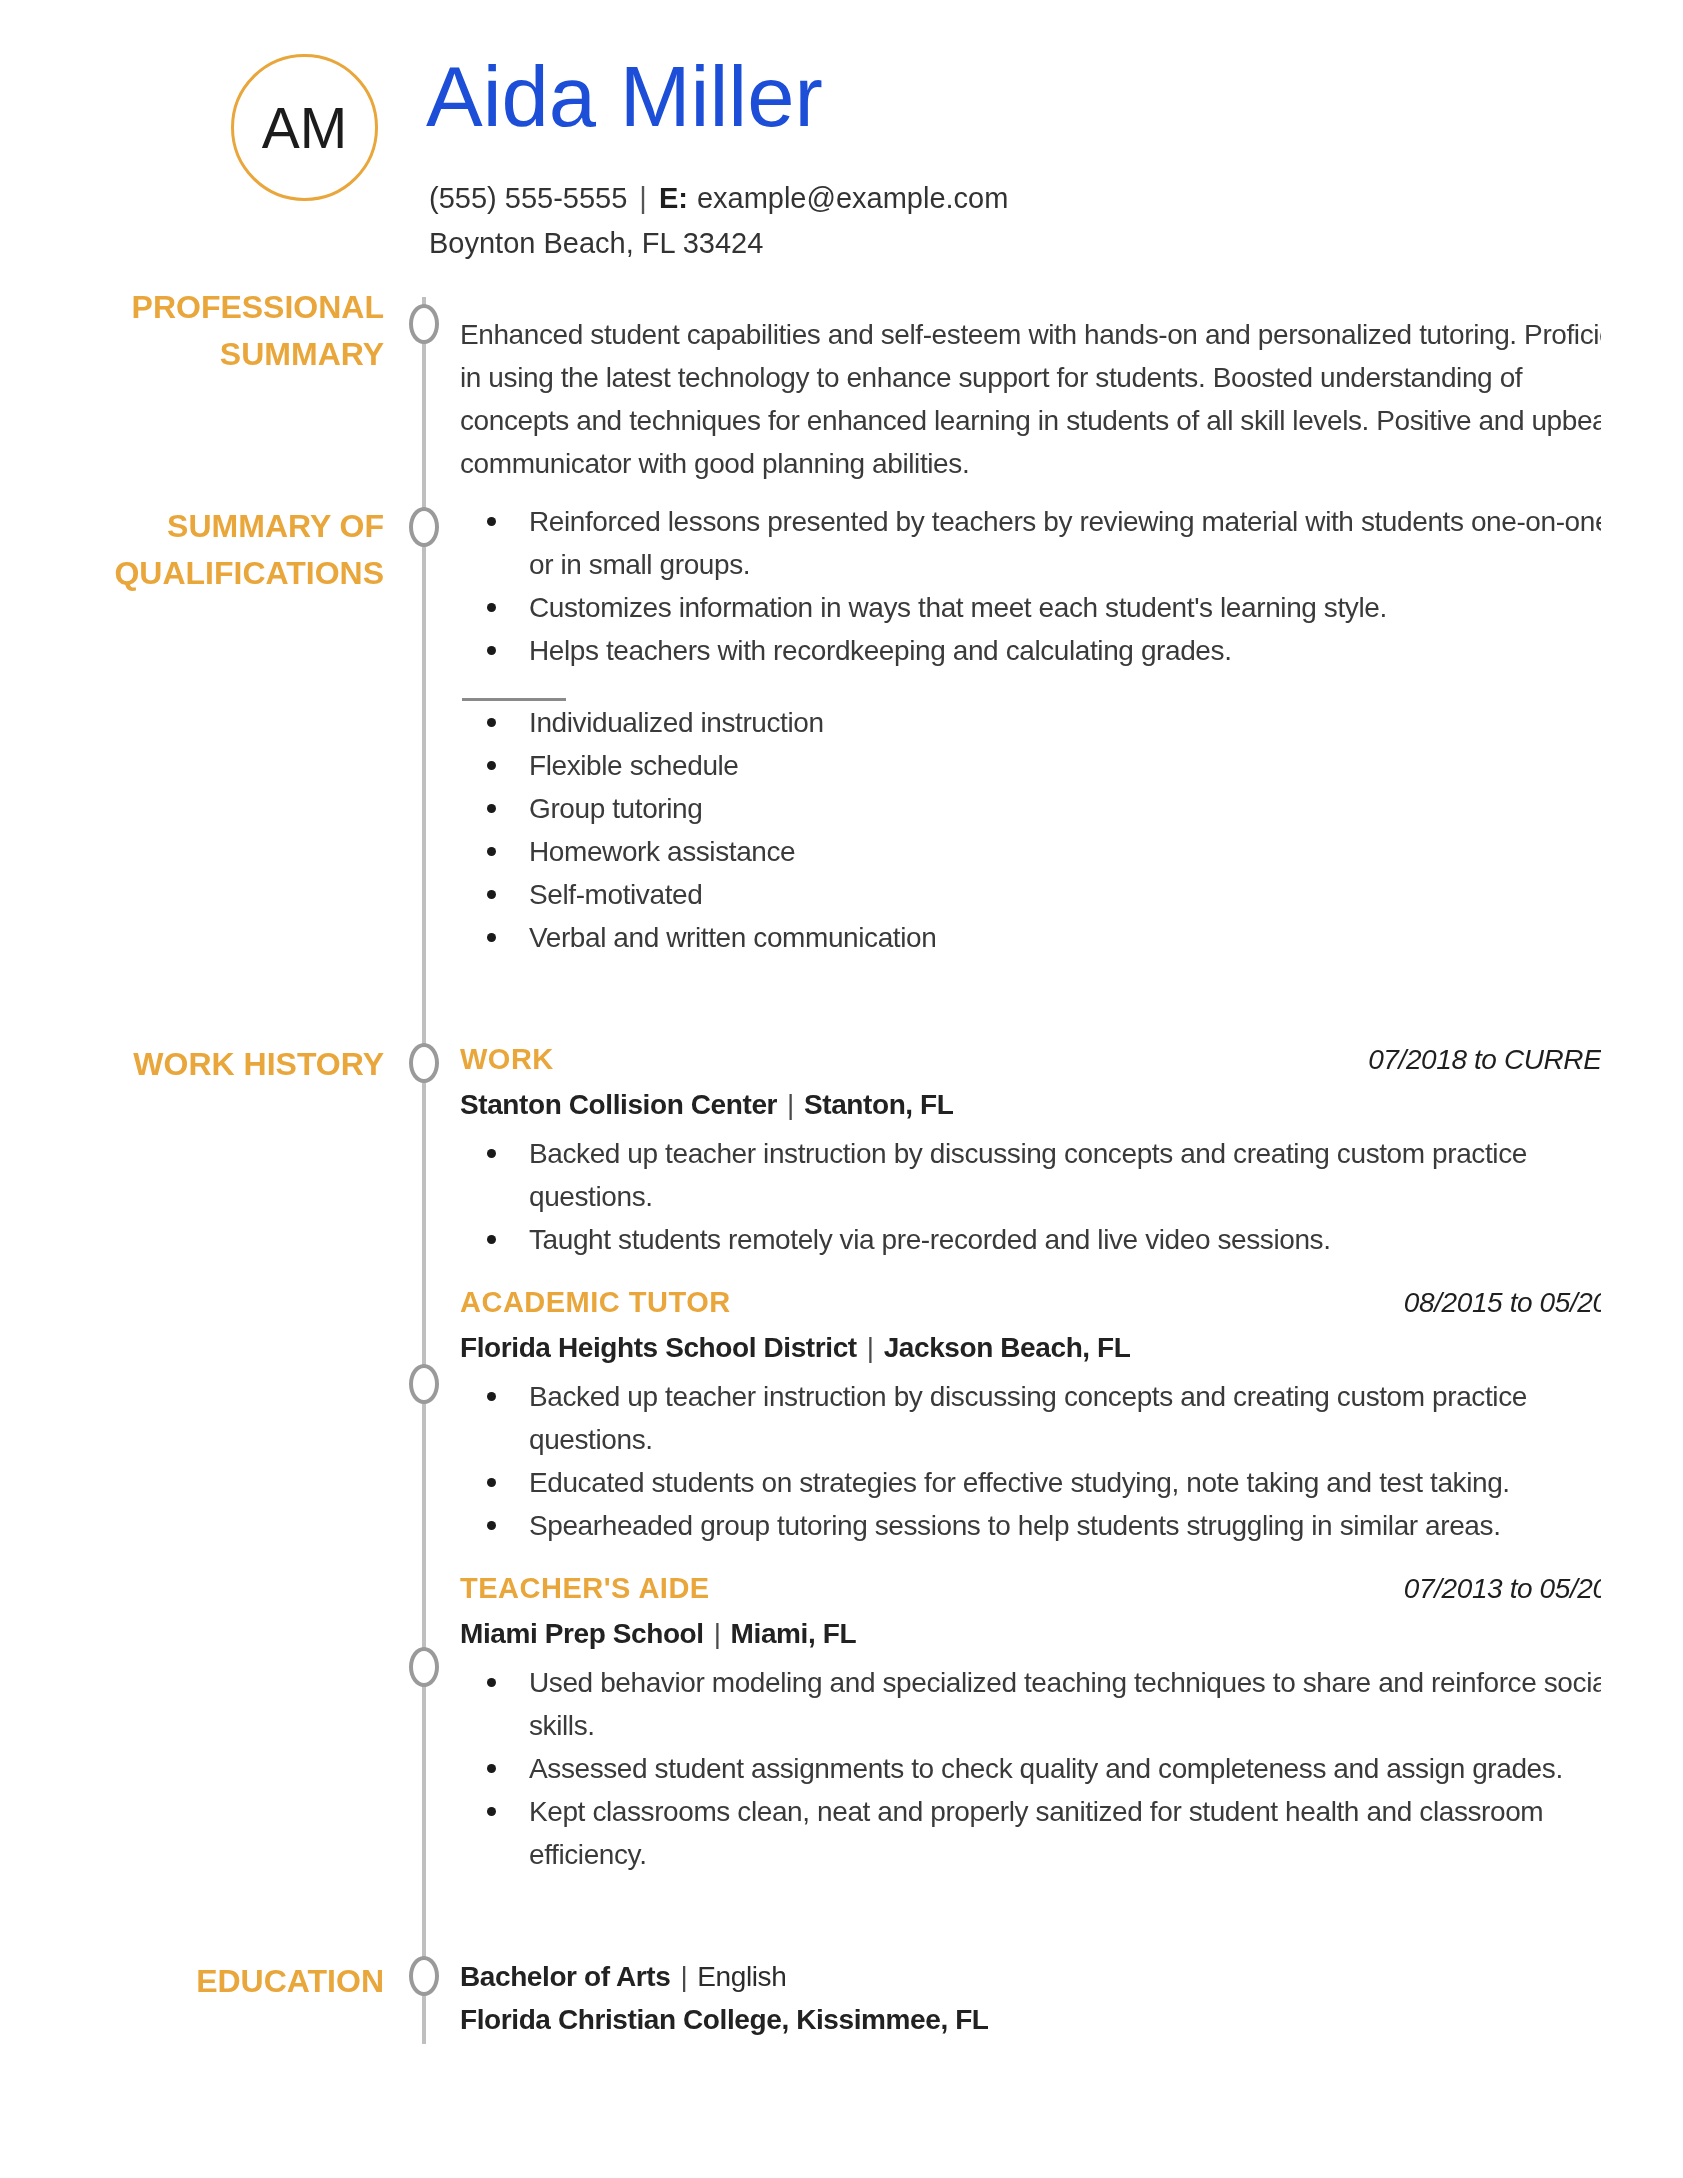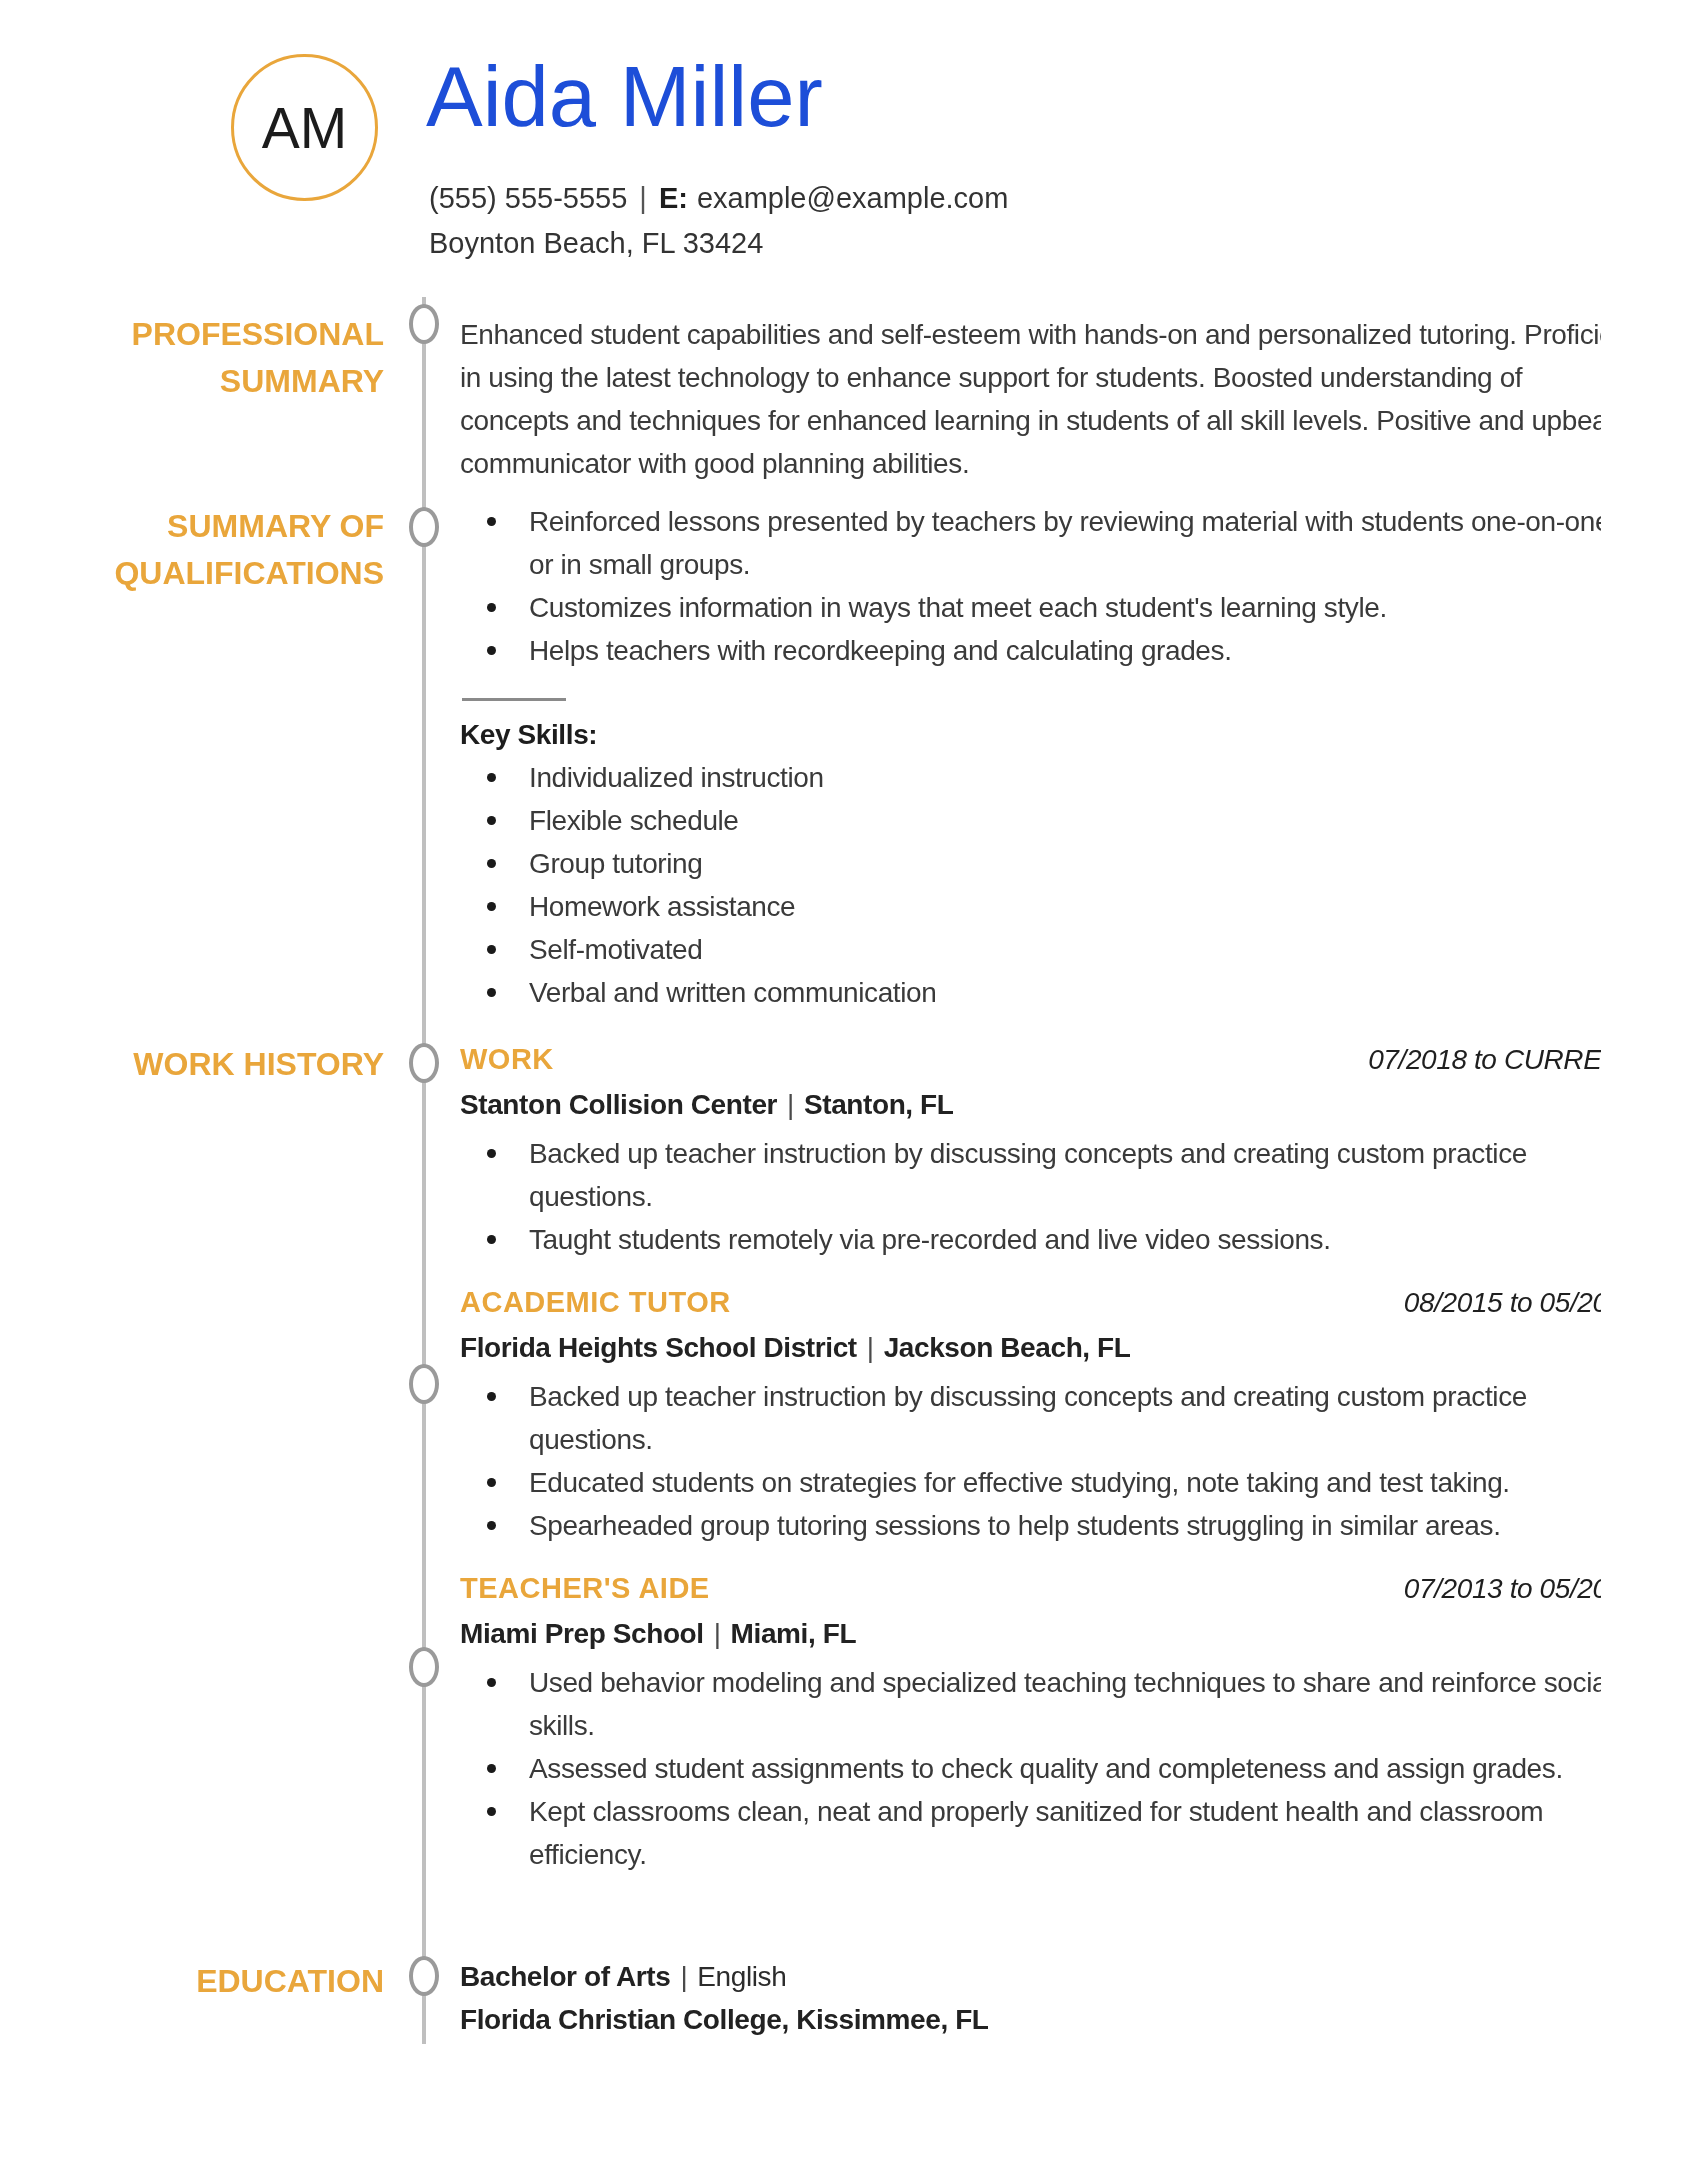--- a/index.html
+++ b/index.html
@@ -76,21 +76,21 @@
   .sec-heading {
     position: absolute;
     left: 85px;
     width: 299px;
     text-align: right;
     font-size: 32px;
     font-weight: 700;
     color: #e9a63b;
     line-height: 47px;
   }
-  .h-pro  { top: 311px; }
+  .h-pro  { top: 284px; }
   .h-qual { top: 503px; }
   .h-work { top: 1041px; }
   .h-edu  { top: 1958px; }
 
   
   .content {
     position: absolute;
     left: 460px;
     width: 1178px;
     font-size: 28px;
@@ -194,21 +194,20 @@
     <p>Enhanced student capabilities and self-esteem with hands-on and personalized tutoring. Proficient in using the latest technology to enhance support for students. Boosted understanding of concepts and techniques for enhanced learning in students of all skill levels. Positive and upbeat communicator with good planning abilities.</p>
   </div>
 
   <div class="content c-qual">
     <ul class="blist">
         <li>Reinforced lessons presented by teachers by reviewing material with students one-on-one or in small groups.</li>
         <li>Customizes information in ways that meet each student's learning style.</li>
         <li>Helps teachers with recordkeeping and calculating grades.</li>
       </ul>
     <div class="skills-divider"></div>
-    <div class="key-skills-label">Key Skills:</div>
     <ul class="blist">
         <li>Individualized instruction</li>
         <li>Flexible schedule</li>
         <li>Group tutoring</li>
         <li>Homework assistance</li>
         <li>Self-motivated</li>
         <li>Verbal and written communication</li>
       </ul>
   </div>
 

